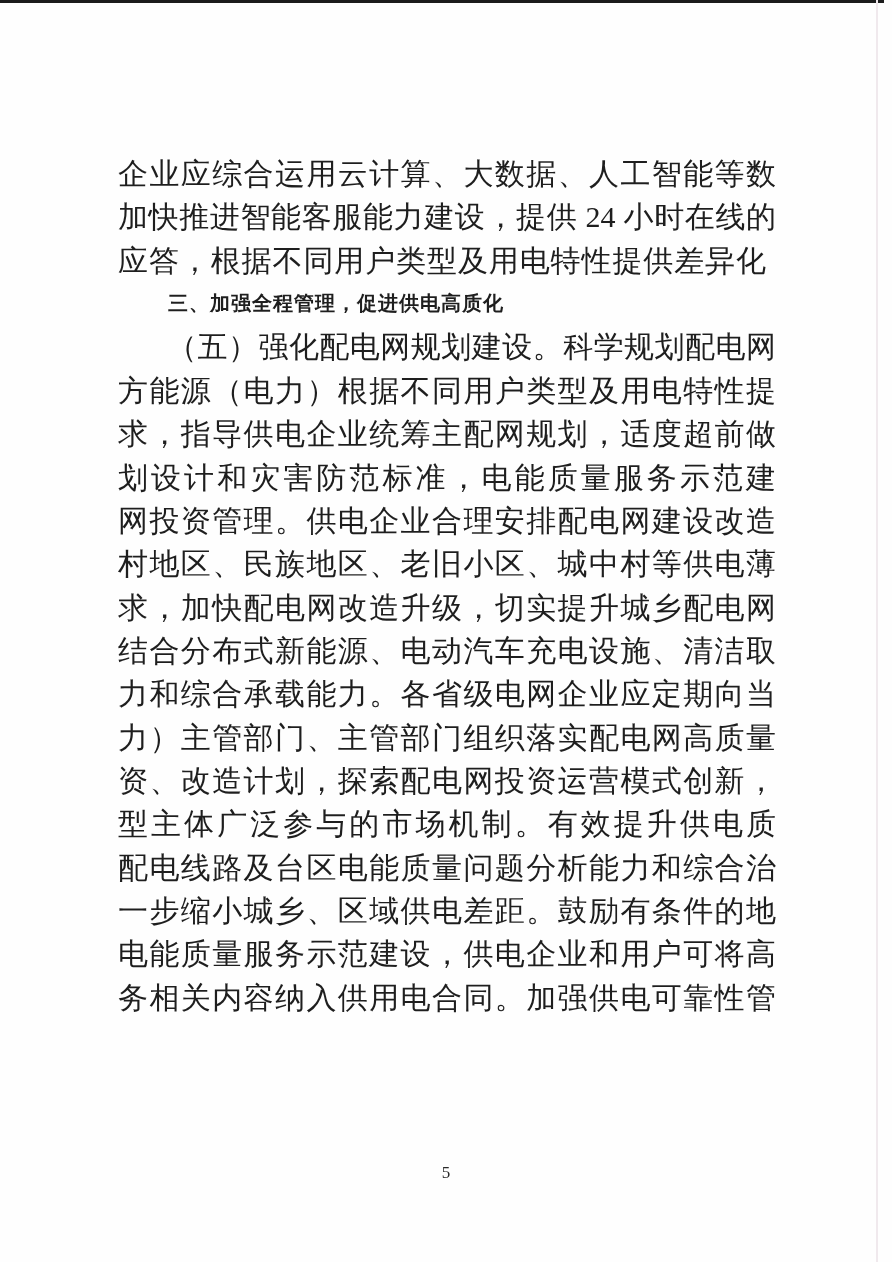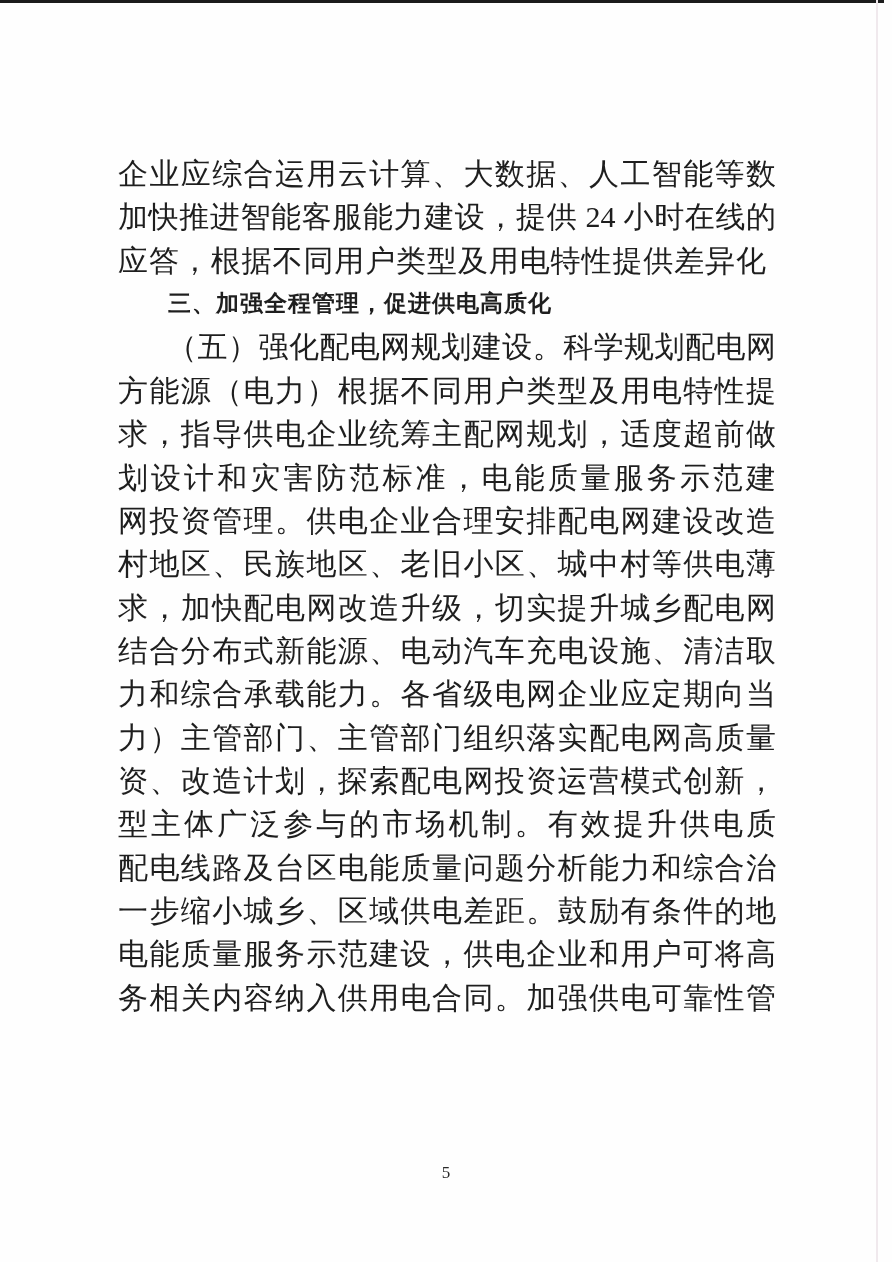--- a/index.html
+++ b/index.html
@@ -48,21 +48,21 @@
     text-indent: 49px;
   }
   .line.end {
     text-align: left;
     text-align-last: left;
     letter-spacing: 0.9px;
   }
   .line.heading {
     font-family: "Liberation Sans", sans-serif;
     font-weight: 700;
-    font-size: 23px;
+    font-size: 20px;
     text-align: left;
     text-align-last: left;
     text-indent: 50px;
     letter-spacing: 1px;
   }
   .page-number {
     position: absolute;
     top: 1163px;
     left: 0;
     width: 892px;

